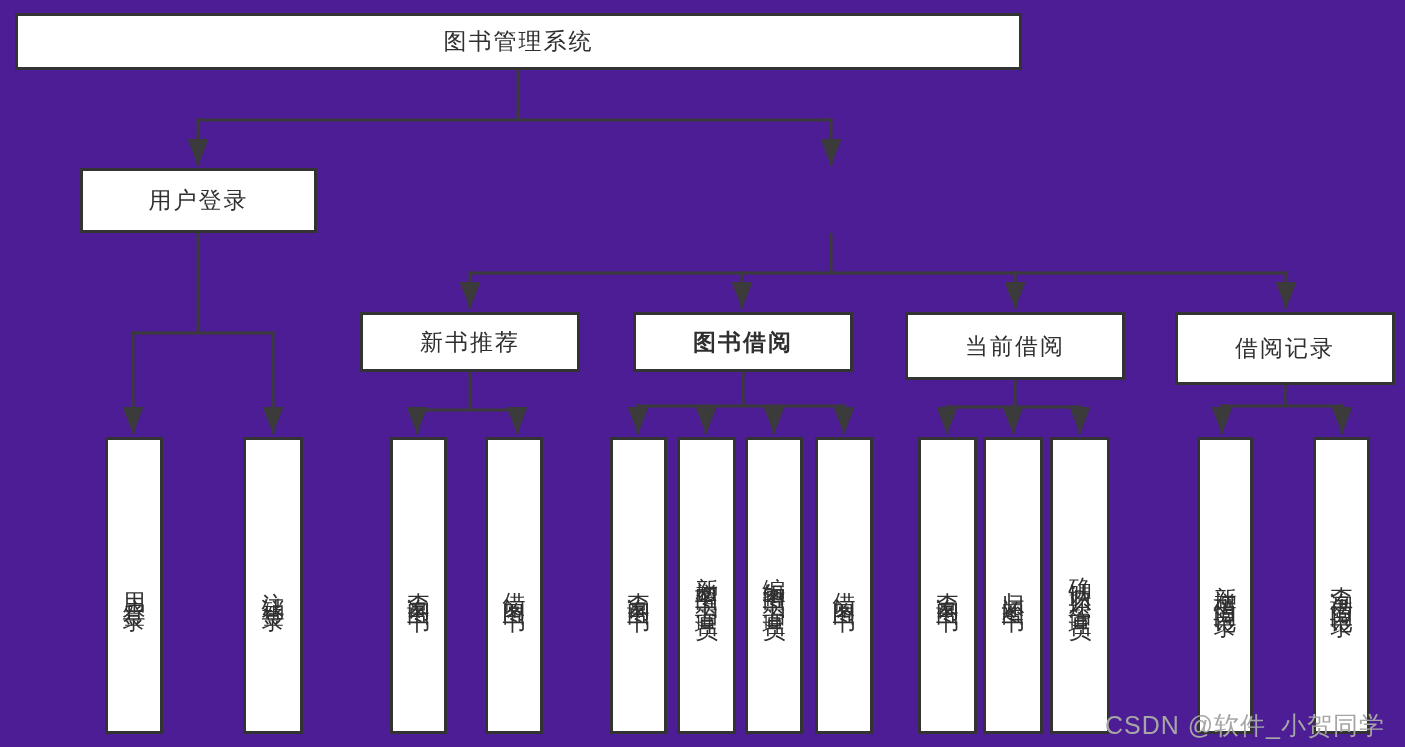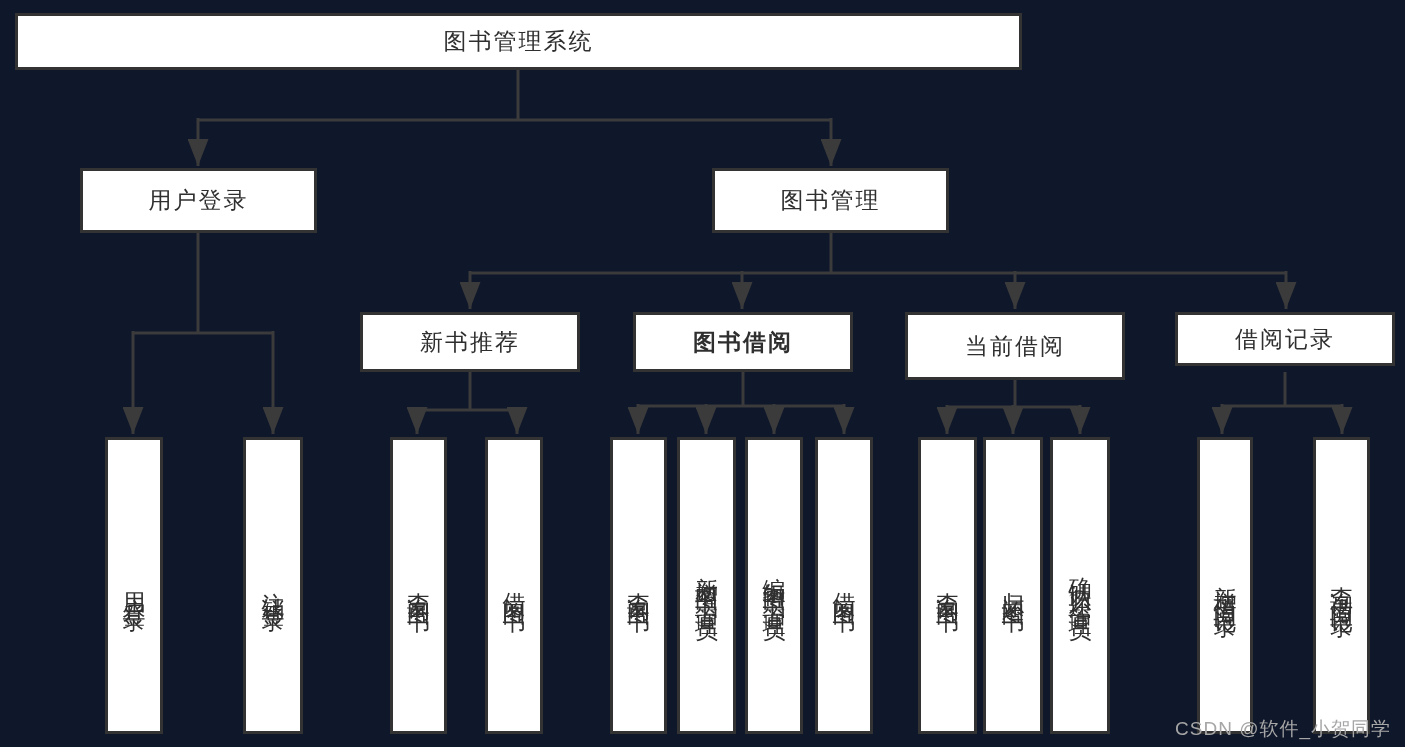--- a/index.html
+++ b/index.html
@@ -1,20 +1,20 @@
 <!DOCTYPE html>
 <html><head>
 <meta charset="utf-8">
 <style>
   html, body { margin: 0; padding: 0; background: #ffffff; }
   .canvas {
     position: relative;
     width: 1405px;
     height: 747px;
-    background: #0f172a;
+    background: #4c1d95;
     font-family: "Liberation Sans", sans-serif;
     overflow: hidden;
   }
   .canvas svg.wires {
     position: absolute;
     left: 0; top: 0;
     pointer-events: none;
   }
   .box {
     position: absolute;
@@ -32,23 +32,23 @@
   }
   .box.v {
     writing-mode: vertical-rl;
     text-orientation: mixed;
     letter-spacing: 6px;
     line-height: 1;
     white-space: normal;
   }
   .watermark {
     position: absolute;
-    right: 14px;
+    right: 20px;
     bottom: 5px;
-    font-size: 19px;
+    font-size: 25px;
     color: #a6a6a6;
     letter-spacing: 1px;
     font-family: "Liberation Sans", sans-serif;
   }
 </style>
 </head>
 <body>
 
 <div class="canvas">
 
@@ -98,26 +98,25 @@
       <path d="M1285 372 V406"></path>
       <path d="M1222 406 H1342"></path>
       <line x1="1222" y1="404" x2="1222" y2="434" marker-end="url(#arw)"></line>
       <line x1="1342" y1="404" x2="1342" y2="434" marker-end="url(#arw)"></line>
     </g>
   </svg>
 
   <div class="box" style="left:15px; top:13px; width:1007px; height:57px;">图书管理系统</div>
 
   <div class="box" style="left:80px; top:168px; width:237px; height:65px;">用户登录</div>
-  <div class="box" style="left:712px; top:168px; width:237px; height:65px;">图书管理</div>
 
   <div class="box" style="left:360px; top:312px; width:220px; height:60px;">新书推荐</div>
   <div class="box" style="left:633px; top:312px; width:220px; height:60px;font-weight:bold;">图书借阅</div>
   <div class="box" style="left:905px; top:312px; width:220px; height:68px;">当前借阅</div>
-  <div class="box" style="left:1175px; top:312px; width:220px; height:54px;">借阅记录</div>
+  <div class="box" style="left:1175px; top:312px; width:220px; height:73px;">借阅记录</div>
 
   <div class="box v" style="left:105px; top:437px; width:58px; height:297px;">用户登录</div>
   <div class="box v" style="left:243px; top:437px; width:60px; height:297px;">注销登录</div>
 
   <div class="box v" style="left:390px; top:437px; width:57px; height:297px;">查询图书</div>
   <div class="box v" style="left:485px; top:437px; width:58px; height:297px;">借阅图书</div>
 
   <div class="box v" style="left:610px; top:437px; width:57px; height:297px;">查询图书</div>
   <div class="box v" style="left:677px; top:437px; width:59px; height:297px;">新增图书（管理员）</div>
   <div class="box v" style="left:745px; top:437px; width:58px; height:297px;">编辑图书（管理员）</div>

